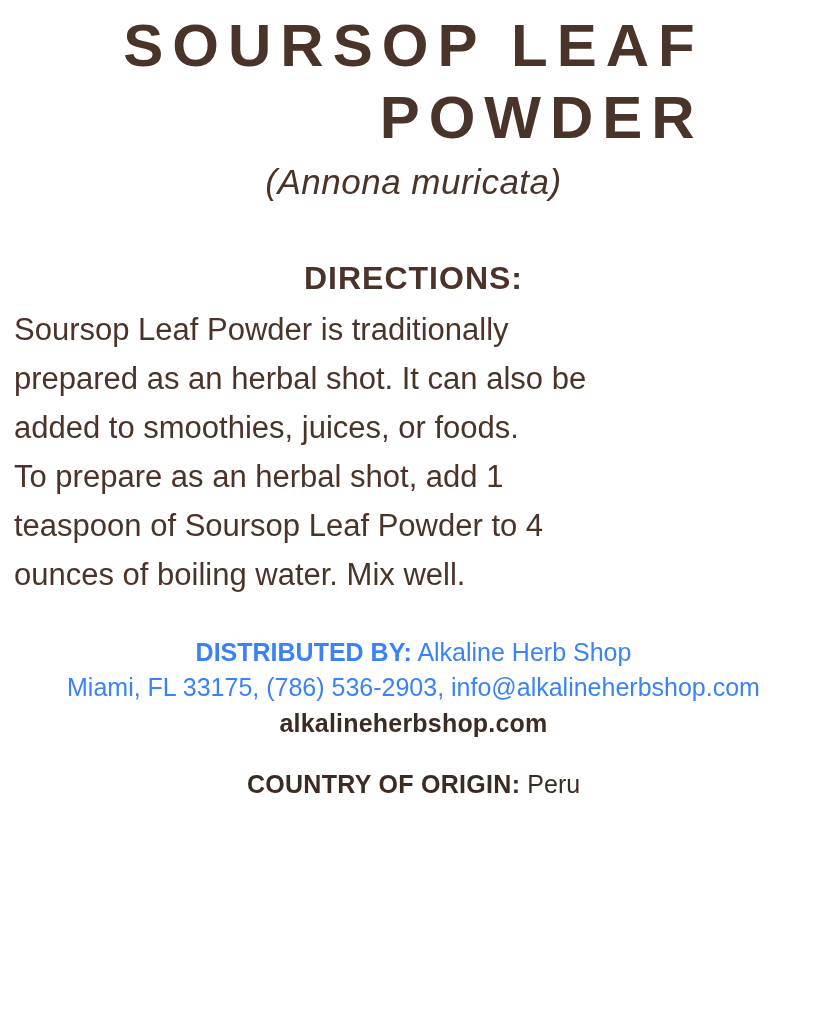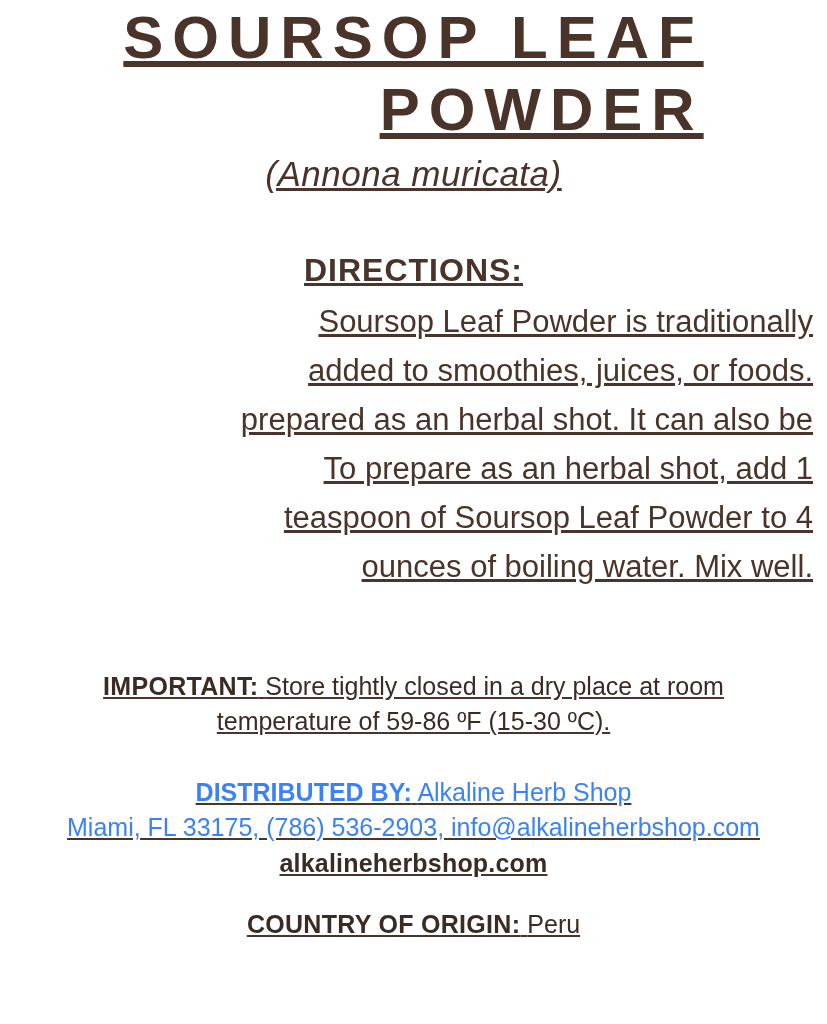--- a/index.html
+++ b/index.html
@@ -11,25 +11,24 @@
     width: 827px;
     height: 1024px;
     font-family: "Liberation Sans", sans-serif;
     color: #4a342b;
     overflow: hidden;
   }
   .label {
     width: 827px;
     height: 1024px;
     box-sizing: border-box;
-    padding: 0 14px;
+    padding: 8px 14px;
     display: flex;
     flex-direction: column;
     align-items: center;
-    text-decoration: underline;
   }
 
   
   .title {
     font-size: 60px;
     font-weight: bold;
     letter-spacing: 9px;
     line-height: 72px;
     text-align: center;
     color: #4a3328;
@@ -55,21 +54,21 @@
     font-size: 32px;
     font-weight: bold;
     letter-spacing: 1px;
     margin-top: 56px;
     color: #4a3328;
   }
   .directions-body {
     margin-top: 8px;
     font-size: 31px;
     line-height: 49px;
-    text-align: right;
+    text-align: left;
     color: #4a3328;
     width: 100%;
   }
   .directions-body span {
     display: block;
     white-space: nowrap;
   }
 
   
   .important {
@@ -134,31 +133,27 @@
     <span>SOURSOP LEAF</span>
     <span class="line2">POWDER</span>
   </div>
 
   <div class="latin">(Annona muricata)</div>
 
   <div class="directions-heading">DIRECTIONS:</div>
 
   <div class="directions-body">
     <span>Soursop Leaf Powder is traditionally</span>
+    <span>prepared as an herbal shot. It can also be</span>
     <span>added to smoothies, juices, or foods.</span>
-    <span>prepared as an herbal shot. It can also be</span>
     <span>To prepare as an herbal shot, add 1</span>
     <span>teaspoon of Soursop Leaf Powder to 4</span>
     <span>ounces of boiling water. Mix well.</span>
   </div>
 
-  <div class="important">
-    <span class="line"><b>IMPORTANT:</b> <span>Store tightly closed in a dry place at room</span></span>
-    <span class="line">temperature of 59-86 ºF (15-30 ºC).</span>
-  </div>
 
   <div class="distributed">
     <span class="line"><b>DISTRIBUTED BY:</b> <span>Alkaline Herb Shop</span></span>
     <span class="line">Miami, FL 33175, (786) 536-2903, info@alkalineherbshop.com</span>
   </div>
 
   <div class="website">alkalineherbshop.com</div>
 
   <div class="origin">
     <b>COUNTRY OF ORIGIN:</b> <span>Peru</span>

